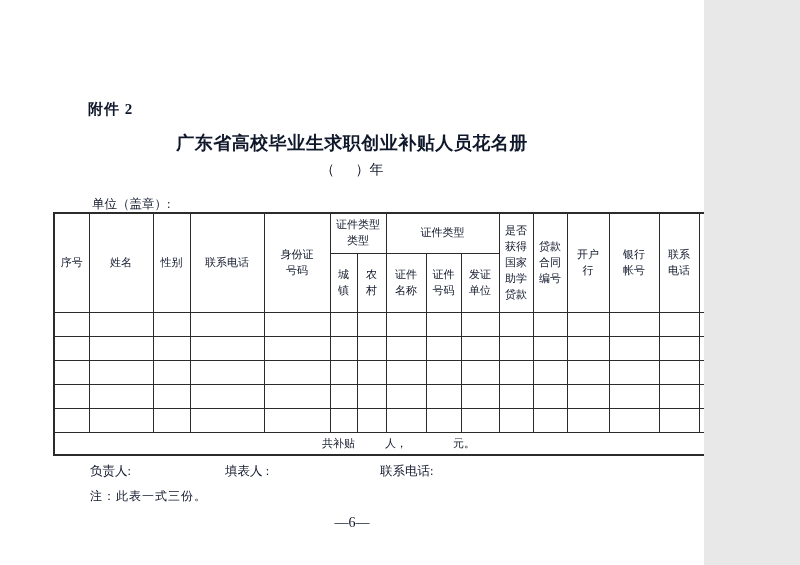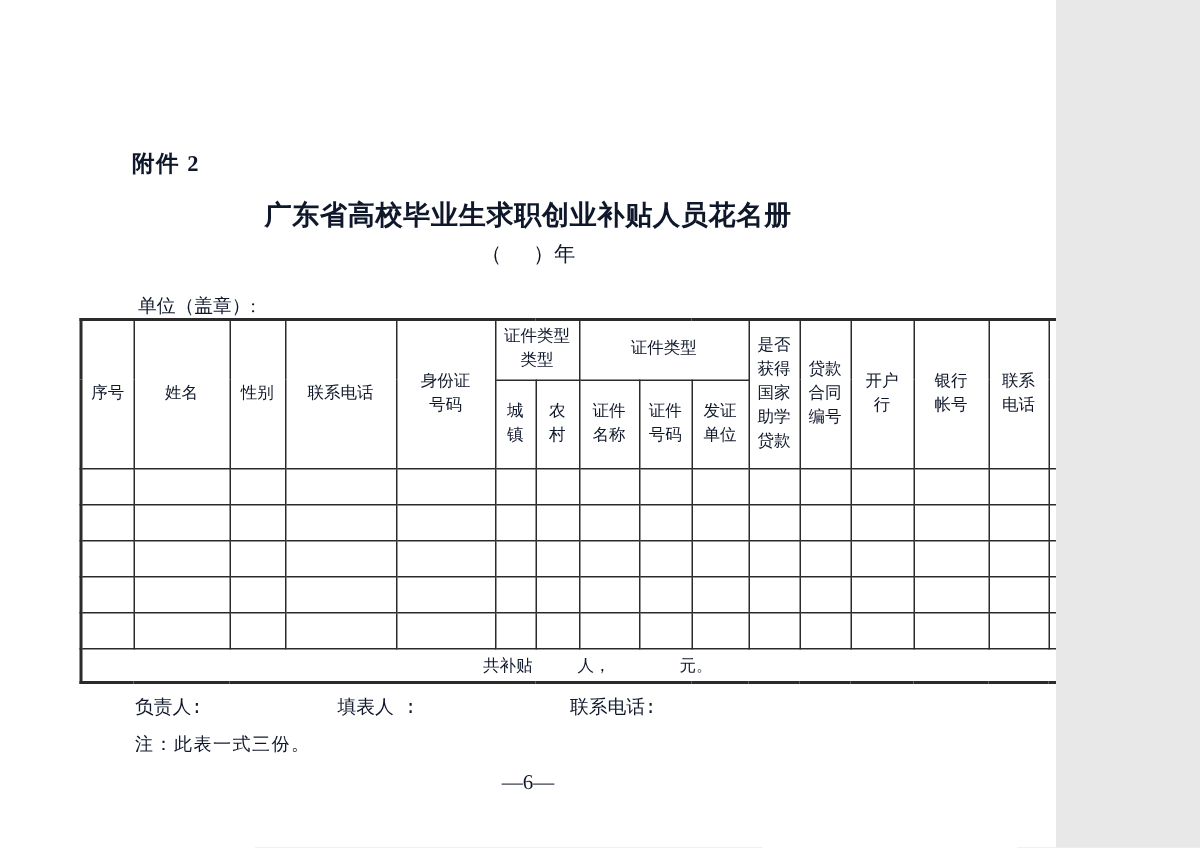--- a/index.html
+++ b/index.html
@@ -72,21 +72,21 @@
   }
   .sum-people { margin-left: 30px; }
   .sum-yuan { margin-left: 46px; }
   .footer-row {
     position: absolute;
     left: 0; top: 463px;
     width: 100%;
     height: 18px;
     font-size: 12.5px;
   }
-  .footer-row > span { position: absolute; white-space: nowrap; font-family: Liberation Mono, monospace; }
+  .footer-row > span { position: absolute; white-space: nowrap; }
   .responsible-label { left: 90px; }
   .preparer-label { left: 225px; }
   .phone-label { left: 380px; }
   .date-group { left: 545px; }
   .date-unit { margin-left: 15px; }
   .note-line {
     position: absolute;
     left: 90px; top: 488px;
     font-size: 12px;
     letter-spacing: 1px;

